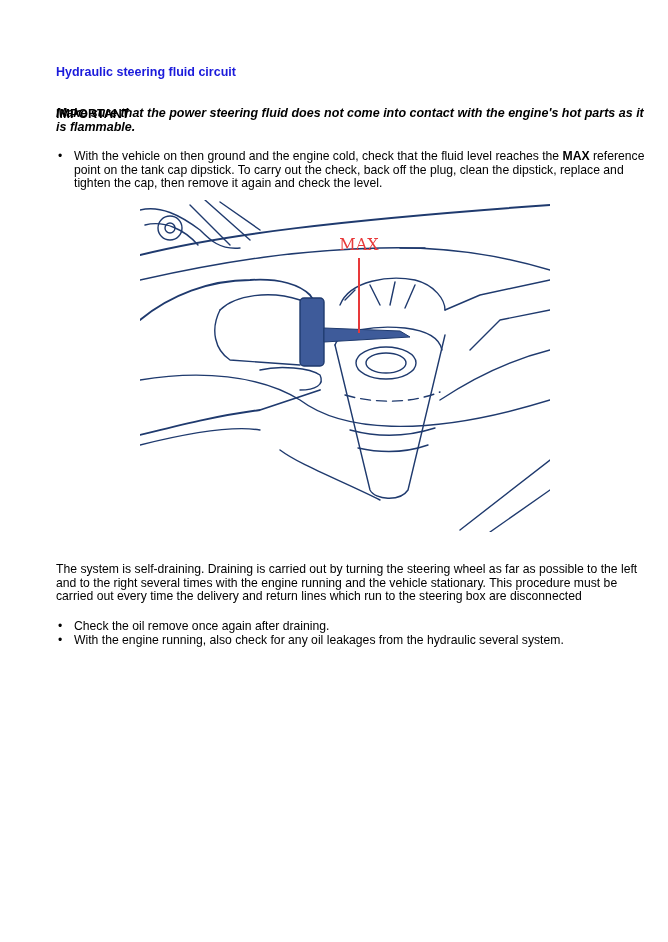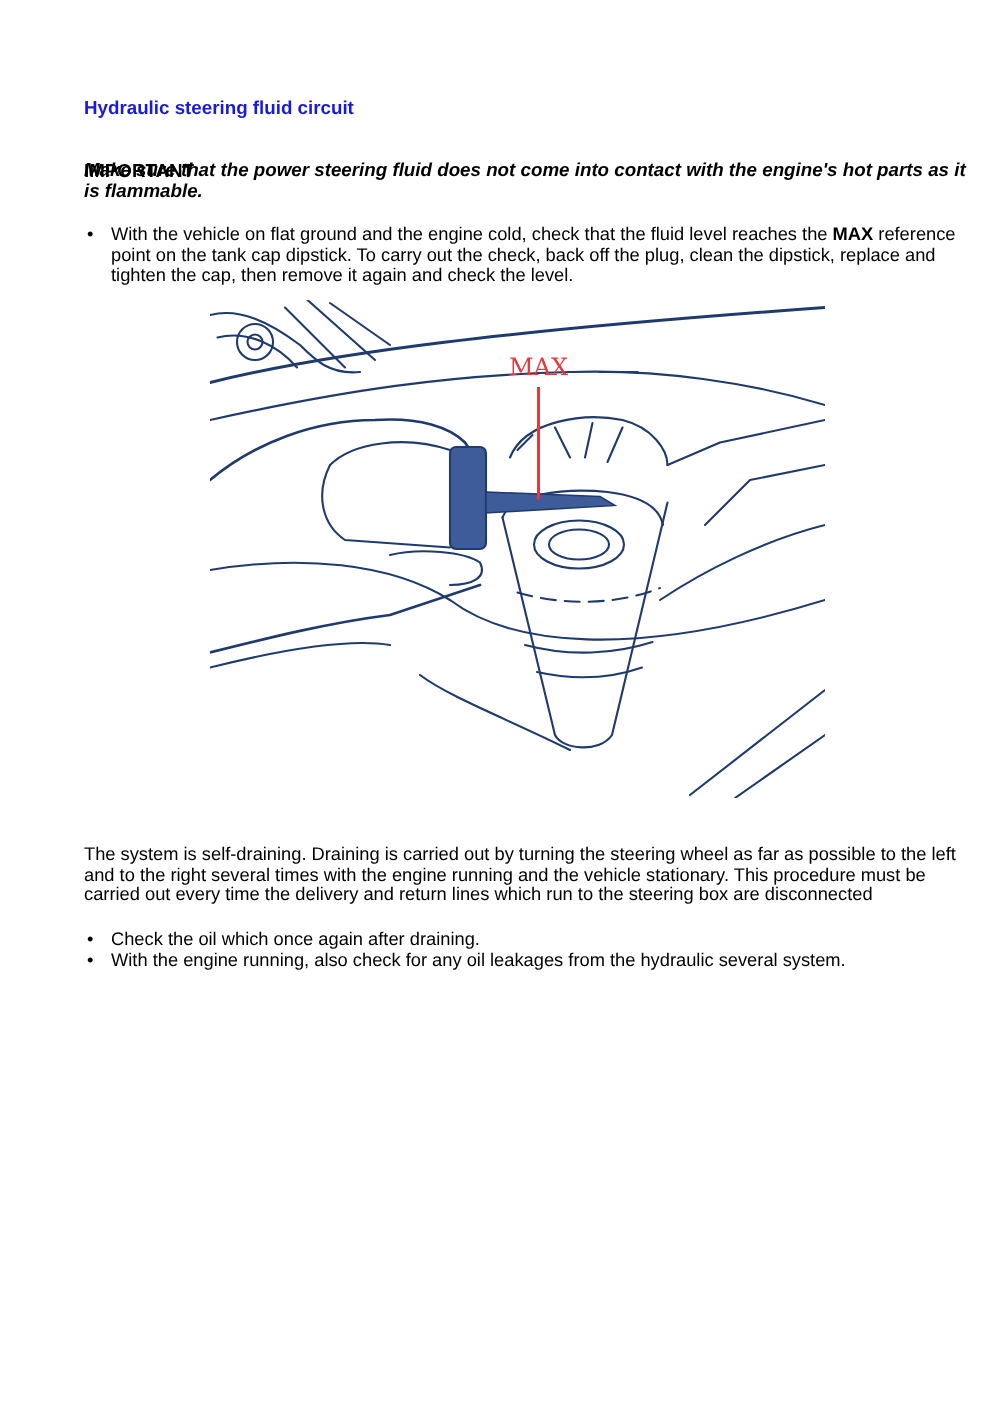--- a/index.html
+++ b/index.html
@@ -24,21 +24,21 @@
 <div class="page">
 
   <div class="title">Hydraulic steering fluid circuit</div>
 
   <div class="important-label">IMPORTANT</div>
   <div class="important-text">Make sure that the power steering fluid does not come into contact with the engine's hot parts as it is flammable.</div>
 
   <ul class="bullets b1">
     <li>
       <span class="dot">•</span>
-      <span>With the vehicle on flat ground and the engine cold, check that the fluid level reaches the </span><b>MAX</b><span> reference point on the tank cap dipstick. To carry out the check, back off the plug, clean the dipstick, replace and tighten the cap, then remove it again and check the level.</span>
+      <span>With the vehicle on then ground and the engine cold, check that the fluid level reaches the </span><b>MAX</b><span> reference point on the tank cap dipstick. To carry out the check, back off the plug, clean the dipstick, replace and tighten the cap, then remove it again and check the level.</span>
     </li>
   </ul>
 
   <div class="figure">
     <svg viewBox="0 0 410 332" xmlns="http://www.w3.org/2000/svg">
       <g fill="none" stroke="#1f3a6e" stroke-width="1.4" stroke-linecap="round" stroke-linejoin="round">
 
         <path d="M0 10 C20 5 40 15 60 30 C70 40 80 50 100 48"></path>
         <path d="M5 25 C25 20 45 30 58 45"></path>
         <circle cx="30" cy="28" r="12"></circle>
@@ -76,21 +76,21 @@
       <line x1="219" y1="58" x2="219" y2="133" stroke="#e8393a" stroke-width="2"></line>
       <text x="219" y="50" text-anchor="middle" font-family="'DejaVu Serif', serif" font-size="16" fill="#e8393a">MAX</text>
     </svg>
   </div>
 
   <div class="para">The system is self-draining. Draining is carried out by turning the steering wheel as far as possible to the left and to the right several times with the engine running and the vehicle stationary. This procedure must be carried out every time the delivery and return lines which run to the steering box are disconnected</div>
 
   <ul class="bullets b2">
     <li>
       <span class="dot">•</span>
-      <span>Check the oil which once again after draining.</span>
+      <span>Check the oil remove once again after draining.</span>
     </li>
     <li>
       <span class="dot">•</span>
       <span>With the engine running, also check for any oil leakages from the hydraulic several system.</span>
     </li>
   </ul>
 
 </div>
 
 </body></html>

